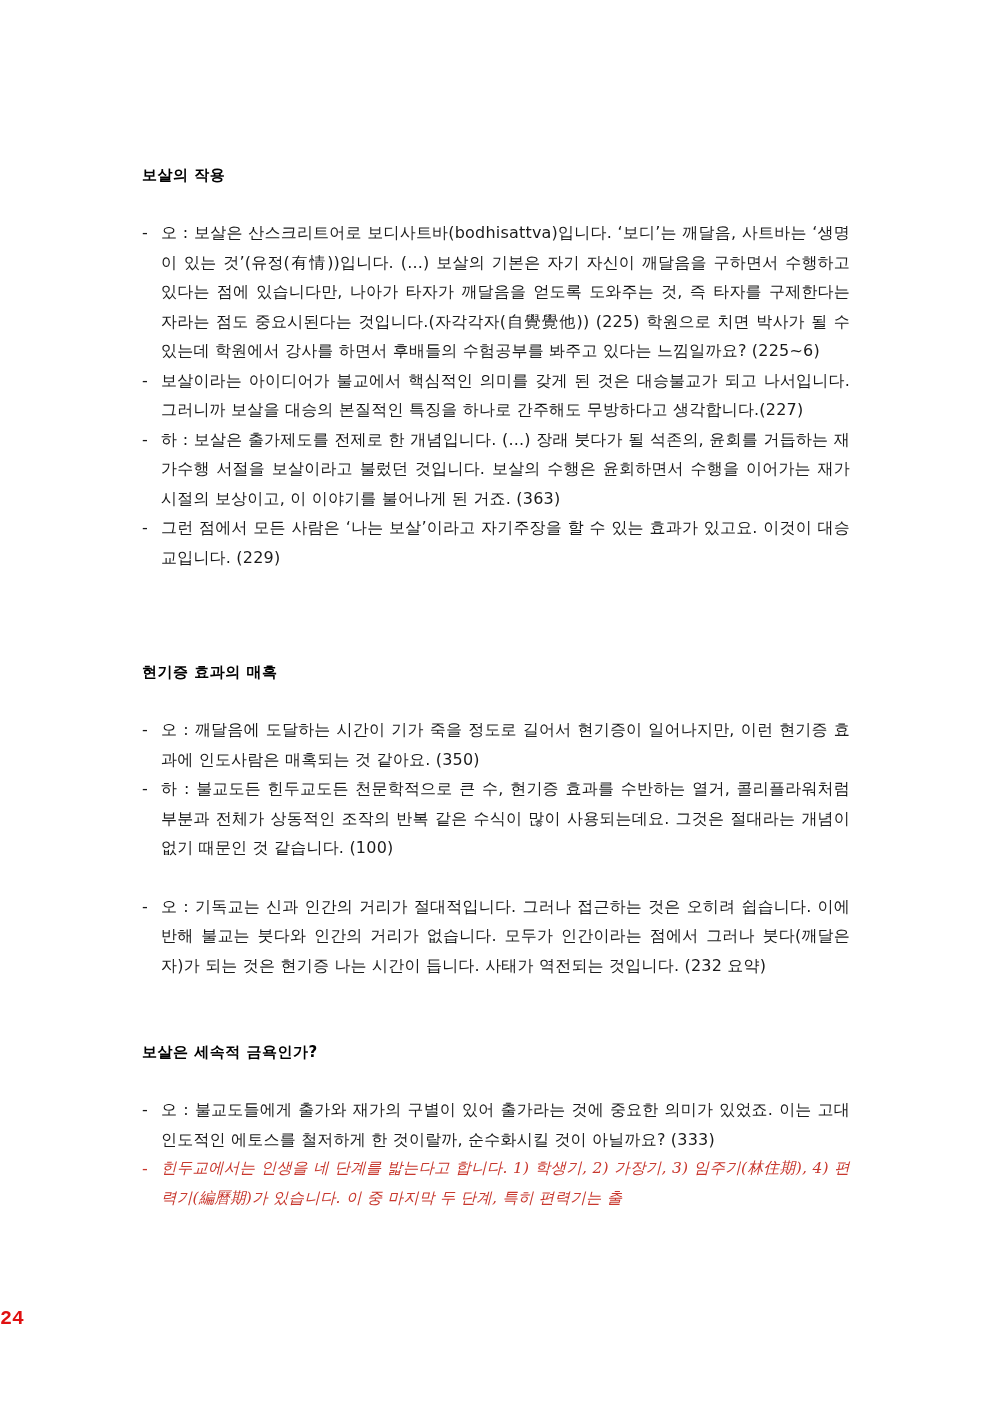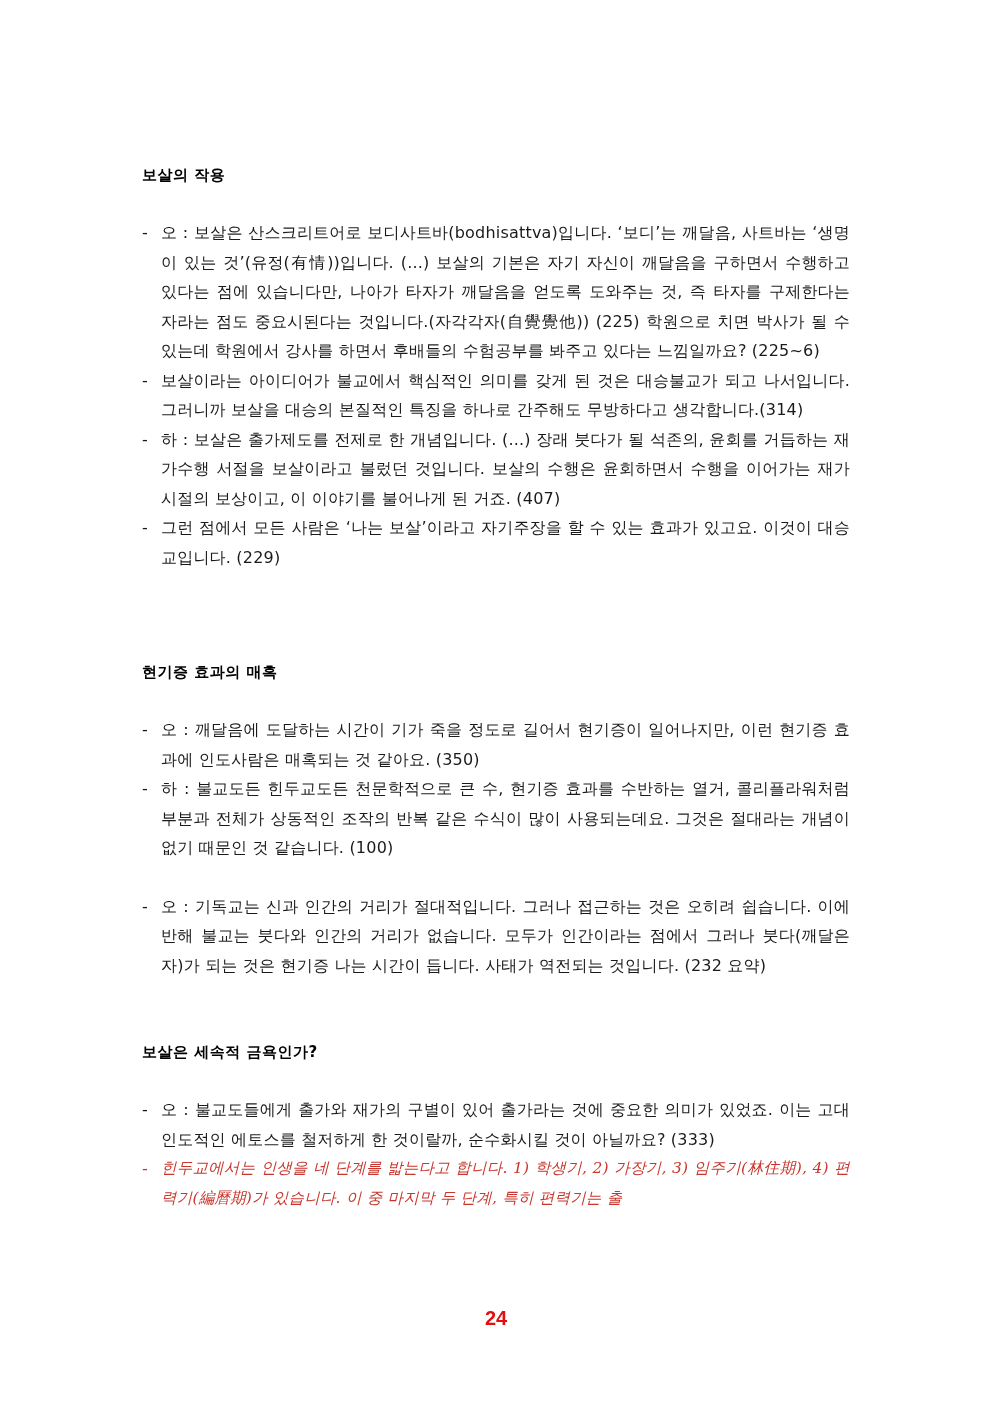--- a/index.html
+++ b/index.html
@@ -20,43 +20,43 @@
     text-align: justify; text-align-last: left;
     letter-spacing: 0.2px;
   }
   .item { position: relative; padding-left: 19px; margin: 0; }
   .item .dash { position: absolute; left: 0; top: 0; }
   .item .txt { display: block; text-align: justify; }
   .red { color: #c8372d; }
   .red .txt { font-family: "DejaVu Serif", "Liberation Serif", serif; font-size: 15.5px; font-style: italic; }
   .pagenum {
     position: absolute; left: 0; width: 992px; top: 1307px;
-    text-align: center; font-size: 20px; font-weight: bold; color: #e01010;
-    font-family: Liberation Sans, sans-serif;
+    font-size: 20px; font-weight: bold; color: #e01010;
+    font-family: Liberation Mono, monospace;
   }
 </style>
 </head>
 <body>
 
 <div class="page">
 
   <div class="heading" style="top:166px;">보살의 작용</div>
 
   <div class="para" style="top:218px;">
     <p class="item">
       <span class="dash">-</span>
       <span class="txt">오 : 보살은 산스크리트어로 보디사트바(bodhisattva)입니다. ‘보디’는 깨달음, 사트바는 ‘생명이 있는 것’(유정(有情))입니다. (...) 보살의 기본은 자기 자신이 깨달음을 구하면서 수행하고 있다는 점에 있습니다만, 나아가 타자가 깨달음을 얻도록 도와주는 것, 즉 타자를 구제한다는 자라는 점도 중요시된다는 것입니다.(자각각자(自覺覺他)) (225) 학원으로 치면 박사가 될 수 있는데 학원에서 강사를 하면서 후배들의 수험공부를 봐주고 있다는 느낌일까요? (225~6)</span>
     </p>
     <p class="item">
       <span class="dash">-</span>
-      <span class="txt">보살이라는 아이디어가 불교에서 핵심적인 의미를 갖게 된 것은 대승불교가 되고 나서입니다. 그러니까 보살을 대승의 본질적인 특징을 하나로 간주해도 무방하다고 생각합니다.(314)</span>
+      <span class="txt">보살이라는 아이디어가 불교에서 핵심적인 의미를 갖게 된 것은 대승불교가 되고 나서입니다. 그러니까 보살을 대승의 본질적인 특징을 하나로 간주해도 무방하다고 생각합니다.(227)</span>
     </p>
     <p class="item">
       <span class="dash">-</span>
-      <span class="txt">하 : 보살은 출가제도를 전제로 한 개념입니다. (...) 장래 붓다가 될 석존의, 윤회를 거듭하는 재가수행 서절을 보살이라고 불렀던 것입니다. 보살의 수행은 윤회하면서 수행을 이어가는 재가시절의 보상이고, 이 이야기를 불어나게 된 거죠. (407)</span>
+      <span class="txt">하 : 보살은 출가제도를 전제로 한 개념입니다. (...) 장래 붓다가 될 석존의, 윤회를 거듭하는 재가수행 서절을 보살이라고 불렀던 것입니다. 보살의 수행은 윤회하면서 수행을 이어가는 재가시절의 보상이고, 이 이야기를 불어나게 된 거죠. (363)</span>
     </p>
     <p class="item">
       <span class="dash">-</span>
       <span class="txt">그런 점에서 모든 사람은 ‘나는 보살’이라고 자기주장을 할 수 있는 효과가 있고요. 이것이 대승교입니다. (229)</span>
     </p>
   </div>
 
   <div class="heading" style="top:663px;text-align:center;">현기증 효과의 매혹</div>
 
   <div class="para" style="top:715px;">

